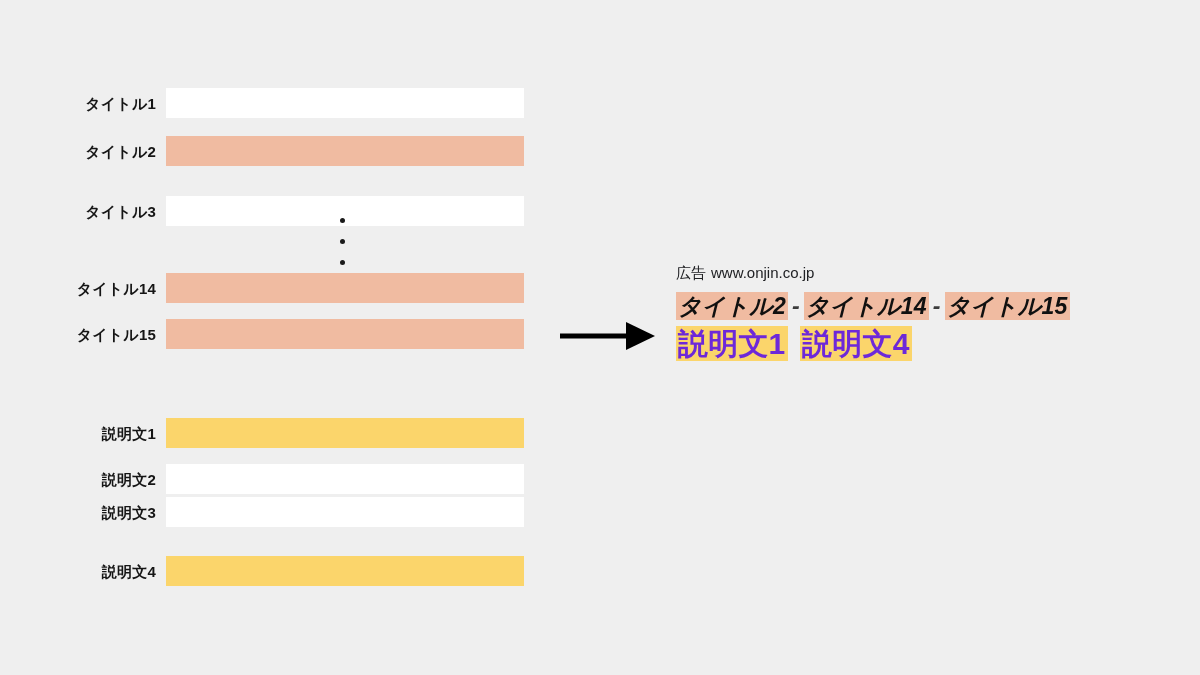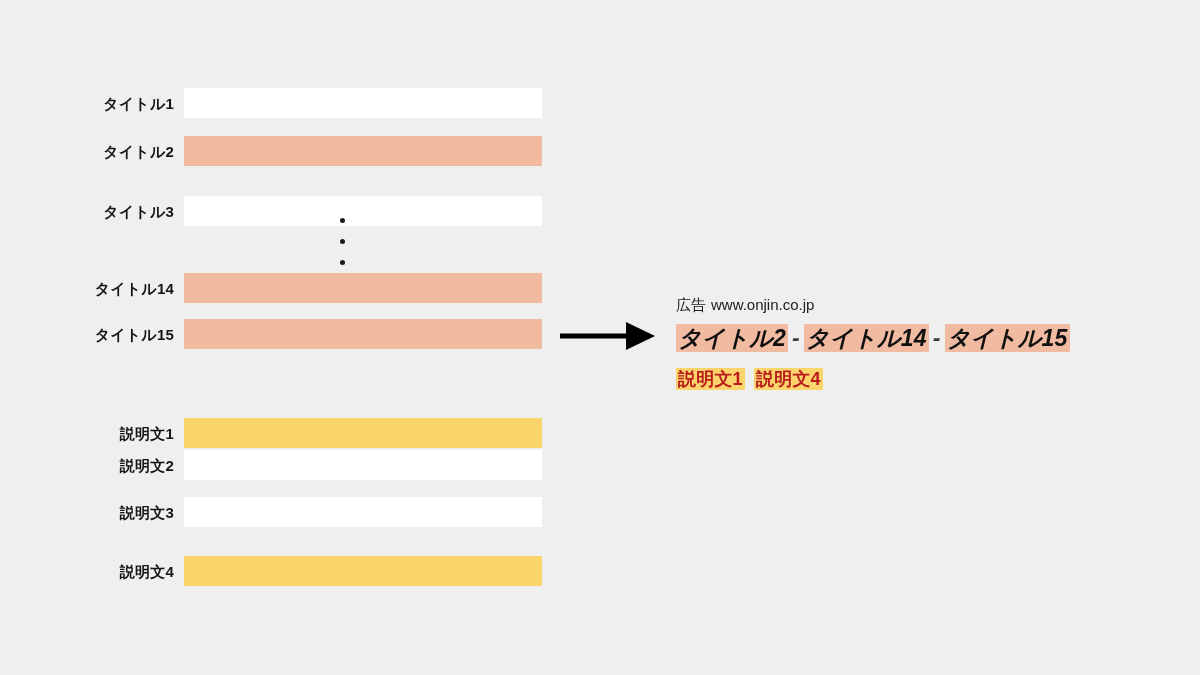--- a/index.html
+++ b/index.html
@@ -30,21 +30,20 @@
   #title-group  { top: 88px; }
   #desc-group   { top: 418px; }
 
   .asset-row {
     position: absolute;
     left: 0;
     width: 560px;
     height: 30px;
     display: flex;
     align-items: center;
-    justify-content: center;
   }
   .asset-label {
     width: 166px;
     text-align: right;
     padding-right: 10px;
     box-sizing: border-box;
     font-size: 15px;
     font-weight: bold;
     color: #151515;
     letter-spacing: 0.2px;
@@ -86,21 +85,21 @@
     left: 558px;
     top: 318px;
     width: 100px;
     height: 36px;
   }
 
   
   #ad-preview {
     position: absolute;
     left: 676px;
-    top: 296px;
+    top: 264px;
     width: 500px;
   }
   #ad-meta {
     font-size: 15px;
     color: #202124;
     line-height: 1.2;
     margin-bottom: 10px;
     white-space: nowrap;
   }
   #ad-meta .ad-badge {
@@ -122,24 +121,24 @@
     background: #f0bba1;
     padding: 1px 2px;
   }
   #ad-headline .sep {
     color: #3c3c3c;
     font-weight: bold;
     padding: 0 4px;
   }
 
   #ad-description {
-    margin-top: 15px;
-    font-size: 18px;
-    font-weight: bold;
-    color: #b91c1c;
+    margin-top: 4px;
+    font-size: 30px;
+    font-weight: bold;
+    color: #6d28d9;
     line-height: 1.28;
     white-space: nowrap;
     letter-spacing: 0.2px;
   }
   #ad-description .hl {
     background: #fbd56b;
     padding: 1px 2px;
   }
   #ad-description .gap { padding: 0 2px; }
 </style>
@@ -183,21 +182,21 @@
     <span class="dot"></span>
   </div>
 
   <div class="asset-group" id="desc-group">
 
     <div class="asset-row" style="top:0px">
       <div class="asset-label">説明文1</div>
       <div class="asset-bar fill-yellow"></div>
     </div>
 
-    <div class="asset-row" style="top:32px">
+    <div class="asset-row" style="top:46px">
       <div class="asset-label">説明文2</div>
       <div class="asset-bar fill-white"></div>
     </div>
 
     <div class="asset-row" style="top:79px">
       <div class="asset-label">説明文3</div>
       <div class="asset-bar fill-white"></div>
     </div>
 
     <div class="asset-row" style="top:138px">

